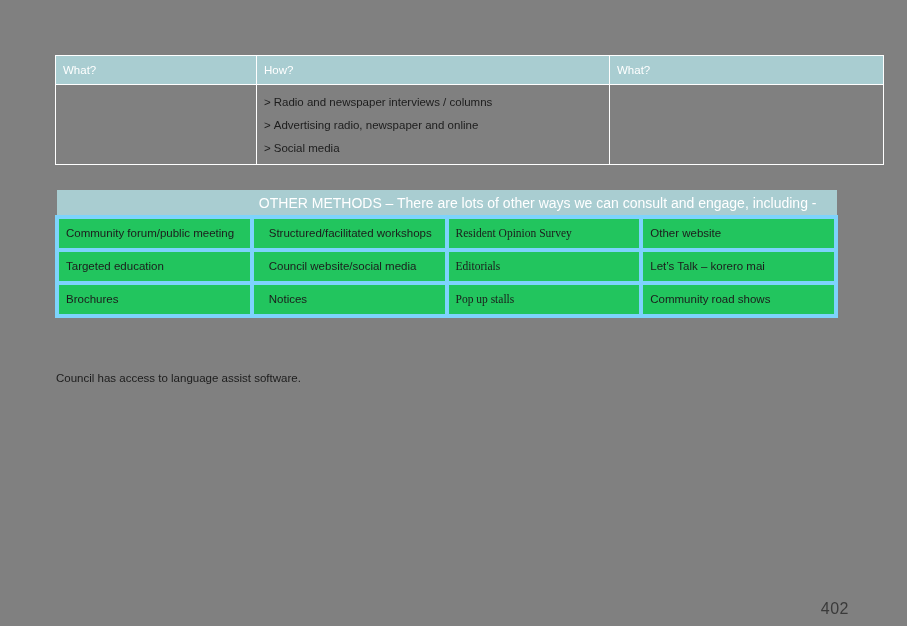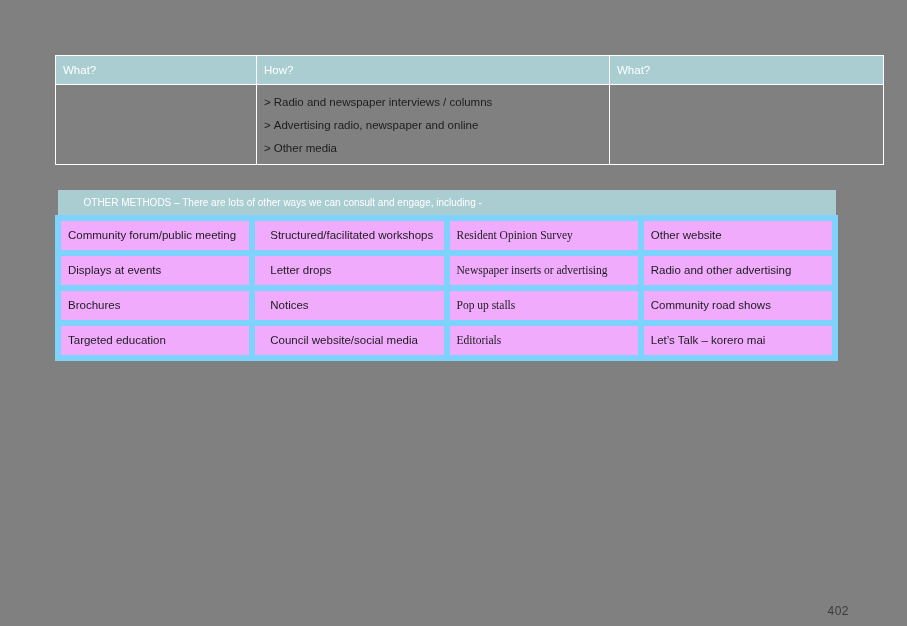--- a/index.html
+++ b/index.html
@@ -70,37 +70,37 @@
     position: absolute;
     left: 55px;
     top: 190px;
     width: 783px;
     border-collapse: collapse;
     table-layout: fixed;
   }
   .methods-banner {
     background: #a9cdd1;
     color: #ffffff;
-    font-size: 10px;
+    font-size: 14px;
     font-weight: normal;
-    text-align: left;
+    text-align: right;
     height: 24px;
     line-height: 24px;
-    padding: 0 25px;
+    padding: 0 19px;
     border: 1px solid #a9cdd1;
     white-space: nowrap;
   }
   .methods-table td {
-    background: #f0abfc;
+    background: #22c55e;
     color: #1c1c1c;
     font-size: 11.5px;
     height: 29px;
     line-height: 29px;
     padding: 0 7px;
-    border: 6px solid #7dd3fc;
+    border: 4px solid #7dd3fc;
     white-space: nowrap;
     overflow: hidden;
   }
   .methods-table .mc1 { width: 198px; }
   .methods-table .mc2 { width: 202px; padding-left: 15px; }
   .methods-table .mc3 { width: 198px; font-family: Liberation Serif, serif; }
   .methods-table .mc4 { width: 185px; }
 
   
   .footnote {
@@ -110,21 +110,21 @@
     font-size: 11.5px;
     color: #1c1c1c;
     white-space: nowrap;
   }
 
   
   .page-number {
     position: absolute;
     right: 58px;
     bottom: 8px;
-    font-size: 12px;
+    font-size: 16px;
     color: #3a3a3a;
     letter-spacing: 0.5px;
   }
 </style>
 </head>
 <body>
 
 <div class="page">
 
   <table class="top-table">
@@ -139,21 +139,21 @@
       <tr>
         <td class="body-cell col-what"></td>
         <td class="body-cell col-how">
           <div class="bullet-line">
             <span class="chev">&gt;</span><span>Radio and newspaper interviews / columns</span>
           </div>
           <div class="bullet-line">
             <span class="chev">&gt;</span><span>Advertising radio, newspaper and online</span>
           </div>
           <div class="bullet-line">
-            <span class="chev">&gt;</span><span>Other media</span>
+            <span class="chev">&gt;</span><span>Social media</span>
           </div>
         </td>
         <td class="body-cell col-when"></td>
       </tr>
     </tbody>
   </table>
 
   <table class="methods-table">
     <thead>
       <tr>
@@ -161,36 +161,31 @@
       </tr>
     </thead>
     <tbody>
       <tr>
         <td class="mc1">Community forum/public meeting</td>
         <td class="mc2">Structured/facilitated workshops</td>
         <td class="mc3">Resident Opinion Survey</td>
         <td class="mc4">Other website</td>
       </tr>
       <tr>
-        <td class="mc1">Displays at events</td>
-        <td class="mc2">Letter drops</td>
-        <td class="mc3">Newspaper inserts or advertising</td>
-        <td class="mc4">Radio and other advertising</td>
+        <td class="mc1">Targeted education</td>
+        <td class="mc2">Council website/social media</td>
+        <td class="mc3">Editorials</td>
+        <td class="mc4">Let’s Talk – korero mai</td>
       </tr>
       <tr>
         <td class="mc1">Brochures</td>
         <td class="mc2">Notices</td>
         <td class="mc3">Pop up stalls</td>
         <td class="mc4">Community road shows</td>
       </tr>
-      <tr>
-        <td class="mc1">Targeted education</td>
-        <td class="mc2">Council website/social media</td>
-        <td class="mc3">Editorials</td>
-        <td class="mc4">Let’s Talk – korero mai</td>
-      </tr>
     </tbody>
   </table>
 
+  <div class="footnote">Council has access to language assist software.</div>
 
   <div class="page-number">402</div>
 
 </div>
 
 </body></html>

